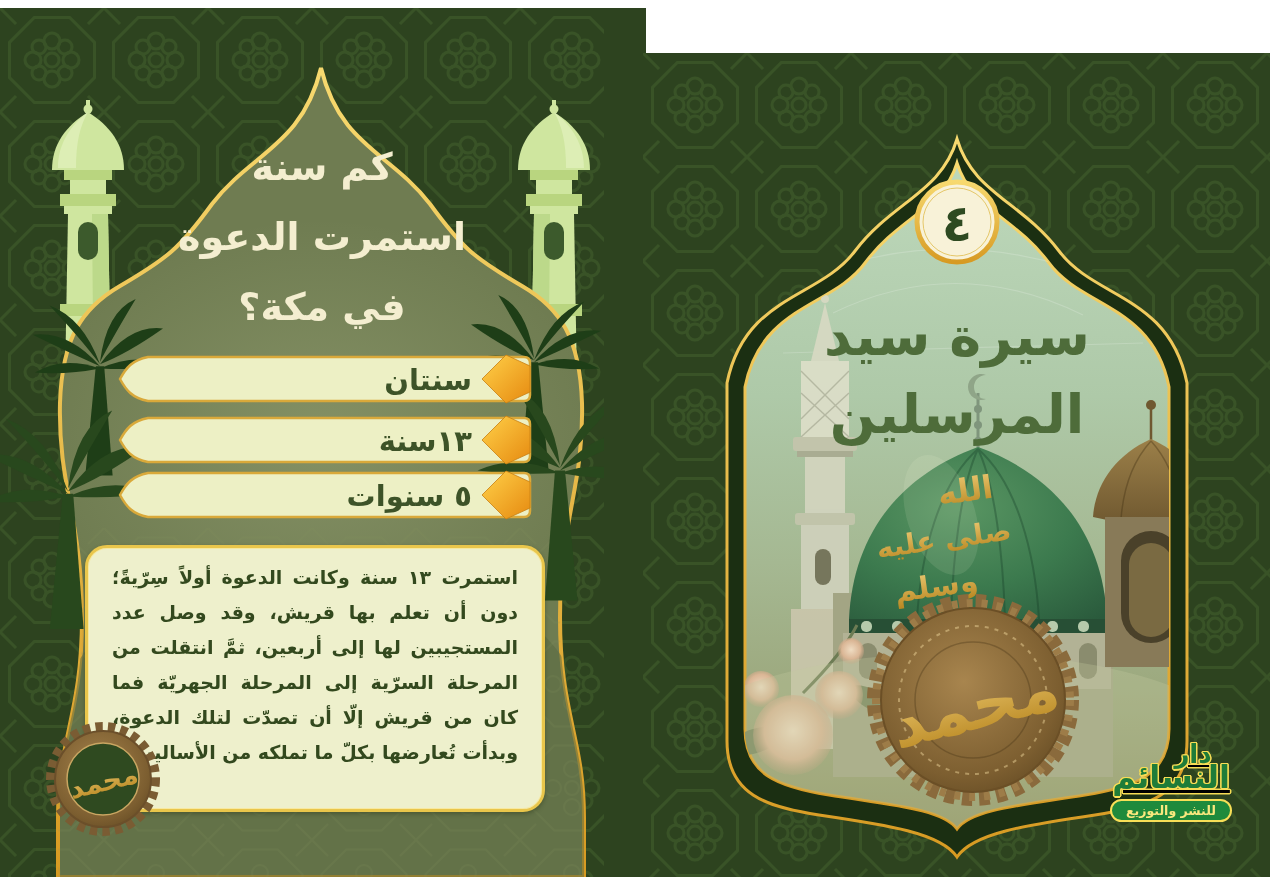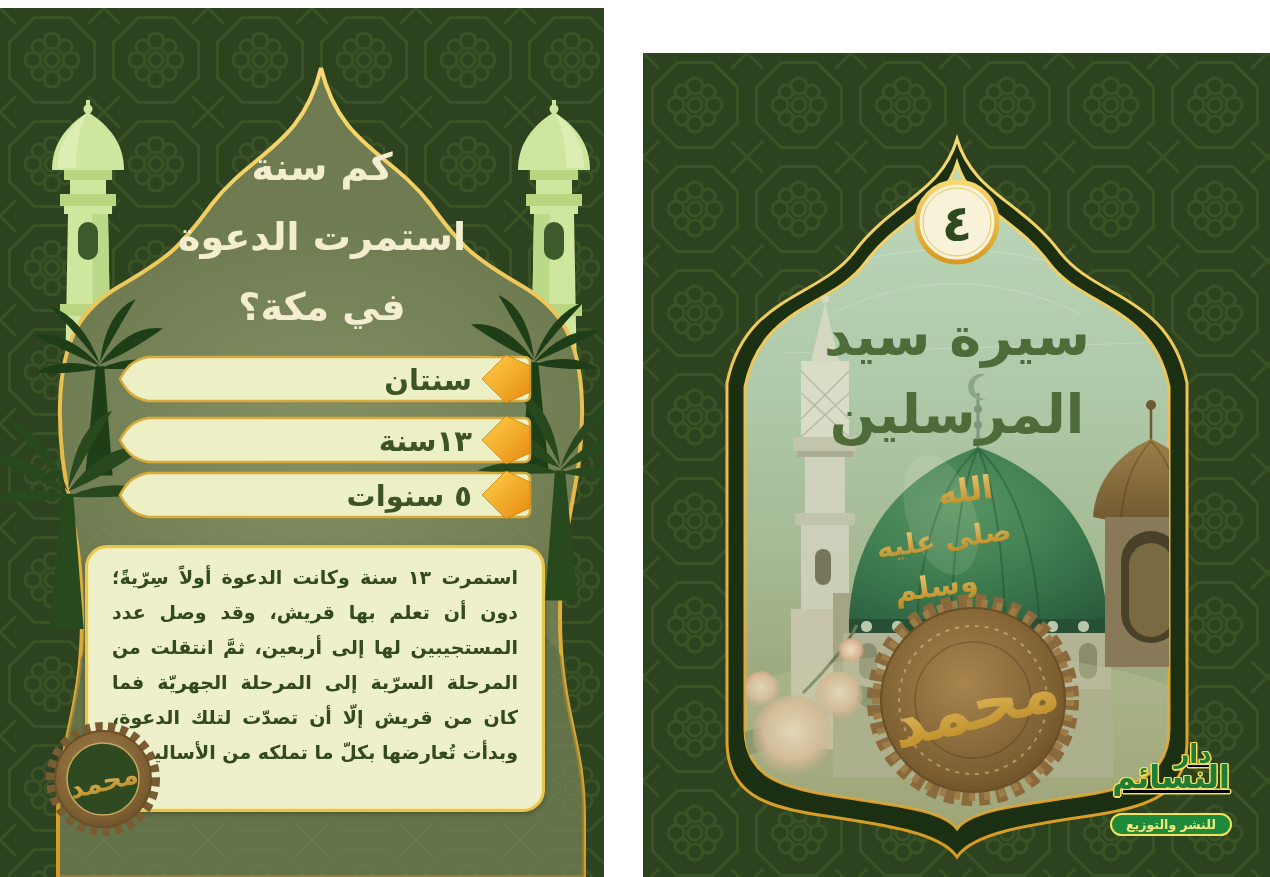--- a/index.html
+++ b/index.html
@@ -1,40 +1,40 @@
 <!DOCTYPE html>
 <html lang="ar"><head>
 <meta charset="utf-8">
 <style>
   html,body{margin:0;padding:0;background:#ffffff;width:1270px;height:877px;overflow:hidden;
     font-family:"DejaVu Sans", sans-serif;}
   .stage{position:relative;width:1270px;height:877px;background:#ffffff;}
   .card{position:absolute;overflow:hidden;}
-  .left-card{left:0;top:8px;width:604px;height:869px;background:#2d431f;}
+  .left-card{left:0;top:8px;width:604px;height:869px;background:#2d431f;padding-left:42px;}
   .right-card{left:643px;top:53px;width:627px;height:824px;background:#2d431f;}
   .card svg.layer{position:absolute;left:0;top:0;}
 
   
   .explain-box{position:absolute;left:85px;top:537px;width:460px;height:267px;box-sizing:border-box;
     background:#eef0cc;border:3px solid #e9c64b;border-radius:22px;
     box-shadow:0 2px 4px rgba(30,40,15,.35), inset 0 0 0 1px #f7e9a0;
     padding:12px 24px 10px 24px;z-index:4;}
   .explain-text{direction:rtl;text-align:justify;color:#33491e;font-weight:700;
     font-size:19px;line-height:35px;letter-spacing:0;}
 
   .medallion-overlay{position:absolute;left:41px;top:709px;width:124px;height:124px;z-index:6;}
 
   
   .publisher-logo{position:absolute;left:448px;top:688px;width:160px;z-index:6;text-align:center;direction:rtl;text-decoration:underline;}
   .pub-name{color:#1f7c39;font-weight:700;line-height:1;
     text-shadow:1.5px 0 #f7dd55,-1.5px 0 #f7dd55,0 1.5px #f7dd55,0 -1.5px #f7dd55,
       1px 1px #f7dd55,-1px -1px #f7dd55,1px -1px #f7dd55,-1px 1px #f7dd55;}
   .pub-name .l1{display:block;font-size:26px;margin-bottom:-6px;padding-left:44px;}
   .pub-name .l2{display:block;font-size:32px;}
-  .pub-tag{display:inline-block;margin-top:20px;background:#1e8a3c;border:2px solid #f7df57;
+  .pub-tag{display:inline-block;margin-top:6px;background:#1e8a3c;border:2px solid #f7df57;
     border-radius:12px;color:#f9e87e;font-size:12.5px;font-weight:700;padding:2px 14px;white-space:nowrap;}
 </style>
 </head>
 <body>
 
 <div class="stage">
 
   <svg width="0" height="0" style="position:absolute" aria-hidden="true">
     <defs>
       <pattern id="patGeoDark" width="104" height="104" patternUnits="userSpaceOnUse">

